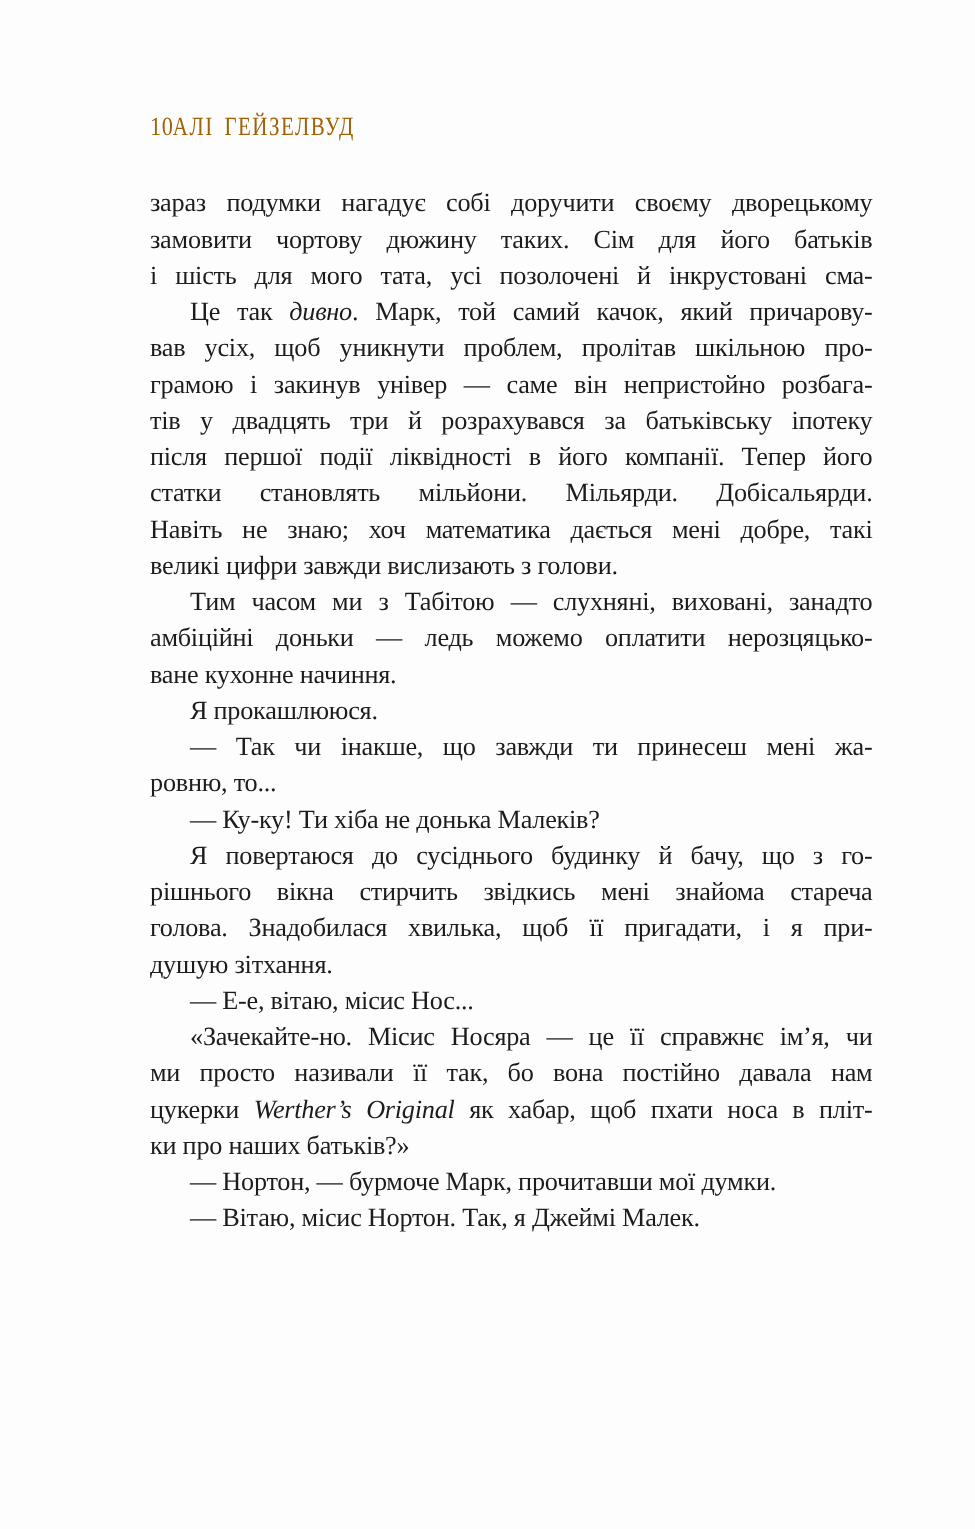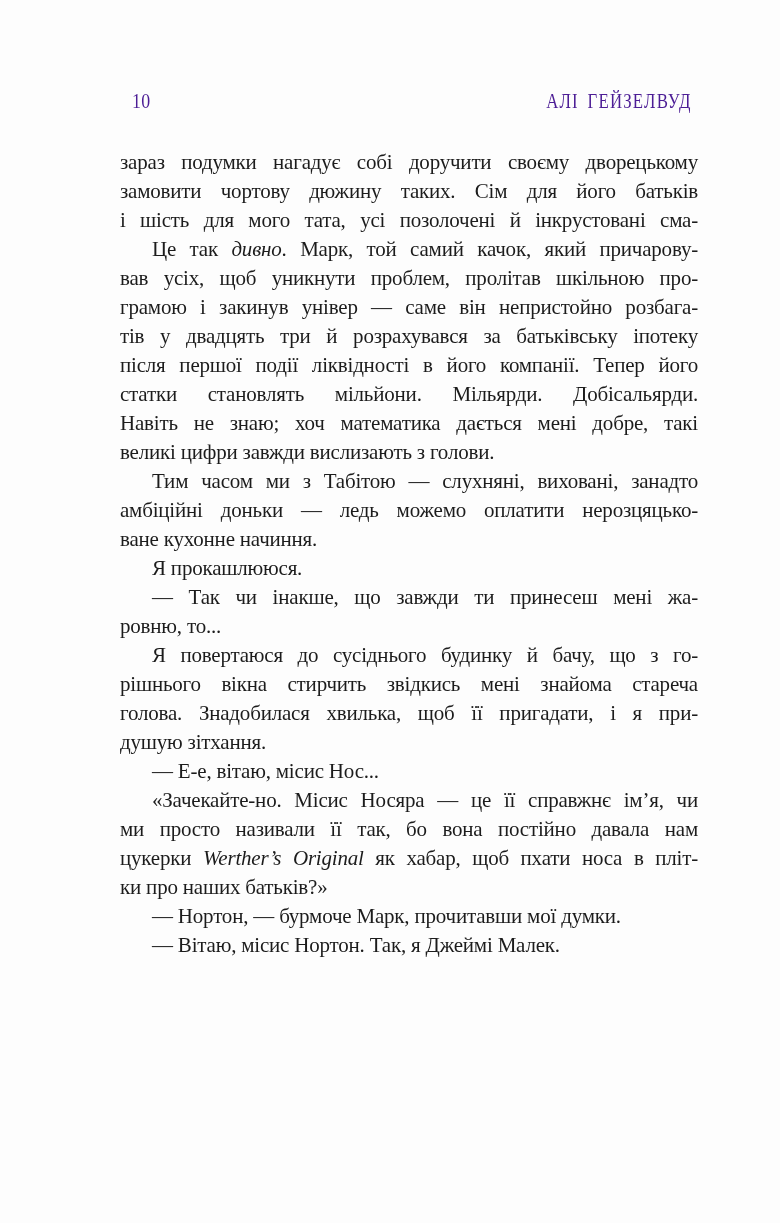--- a/index.html
+++ b/index.html
@@ -12,44 +12,44 @@
     width: 780px;
     height: 1223px;
     background: #fdfdfd;
     font-family: "Liberation Serif", serif;
     color: #1c1c1c;
     overflow: hidden;
   }
   .page-header {
     position: absolute;
     top: 90px;
-    left: 132px;
+    left: 120px;
     width: 578px;
     height: 24px;
     font-size: 21px;
     line-height: 22px;
-    color: #4c1d95;
+    color: #a16207;
   }
   .page-number {
     position: absolute;
     left: 0;
     top: 0;
   }
   .page-number-text {
     display: inline-block;
     transform: scaleX(0.85);
     transform-origin: left center;
     letter-spacing: 0.5px;
   }
   .running-head {
     position: absolute;
     left: 0;
     right: 0;
     top: 0;
-    text-align: right;
+    text-align: left;
   }
   .running-head-text {
     display: inline-block;
     transform: scaleX(0.80);
     transform-origin: center;
     letter-spacing: 1.5px;
     word-spacing: 4px;
   }
   .text-block {
     position: absolute;
@@ -111,20 +111,23 @@
         <div class="line last"><span class="seg">ване кухонне начиння.</span></div>
       </div>
       <div class="paragraph">
         <div class="line last indent"><span class="seg">Я прокашлююся.</span></div>
       </div>
       <div class="paragraph">
         <div class="line indent"><span class="seg">— Так чи інакше, що завжди ти принесеш мені жа-</span></div>
         <div class="line last"><span class="seg">ровню, то...</span></div>
       </div>
       <div class="paragraph">
+        <div class="line last indent"><span class="seg">— Ку-ку! Ти хіба не донька Малеків?</span></div>
+      </div>
+      <div class="paragraph">
         <div class="line indent"><span class="seg">Я повертаюся до сусіднього будинку й бачу, що з го-</span></div>
         <div class="line"><span class="seg">рішнього вікна стирчить звідкись мені знайома стареча</span></div>
         <div class="line"><span class="seg">голова. Знадобилася хвилька, щоб її пригадати, і я при-</span></div>
         <div class="line last"><span class="seg">душую зітхання.</span></div>
       </div>
       <div class="paragraph">
         <div class="line last indent"><span class="seg">— Е-е, вітаю, місис Нос...</span></div>
       </div>
       <div class="paragraph">
         <div class="line indent"><span class="seg">«Зачекайте-но. Місис Носяра — це її справжнє ім’я, чи</span></div>

